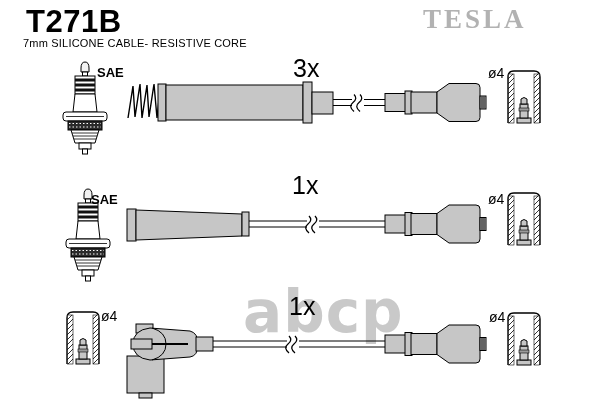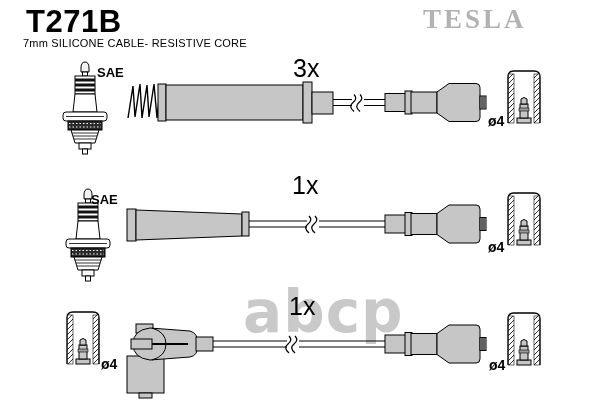--- a/index.html
+++ b/index.html
@@ -14,21 +14,21 @@
            font-weight:bold; color:#b2b2b2; letter-spacing:3px;margin-left:24px; }
   .watermark { left:243px; top:278px; font-size:58px; font-weight:bold;
                color:#c9c9c9; letter-spacing:1px; font-family:"DejaVu Sans", sans-serif; }
   .qty  { font-size:25px; }
   .qty1 { left:293px; top:54px; }
   .qty2 { left:292px; top:171px; }
   .qty3 { left:289px; top:292px; }
   .sae  { font-size:13px; font-weight:bold; }
   .sae1 { left:97px;  top:65px; }
   .sae2 { left:91px;  top:192px; }
-  .dia  { font-size:14px; font-weight:bold;margin-top:48px; }
+  .dia  { font-size:14px; font-weight:normal; }
   .dia1 { left:488px; top:65px; }
   .dia2 { left:488px; top:191px; }
   .dia3l{ left:101px; top:308px; }
   .dia3r{ left:489px; top:309px; }
   svg.art { position:absolute; left:0; top:0; }
 </style>
 </head>
 <body>
 
 <div class="canvas">

